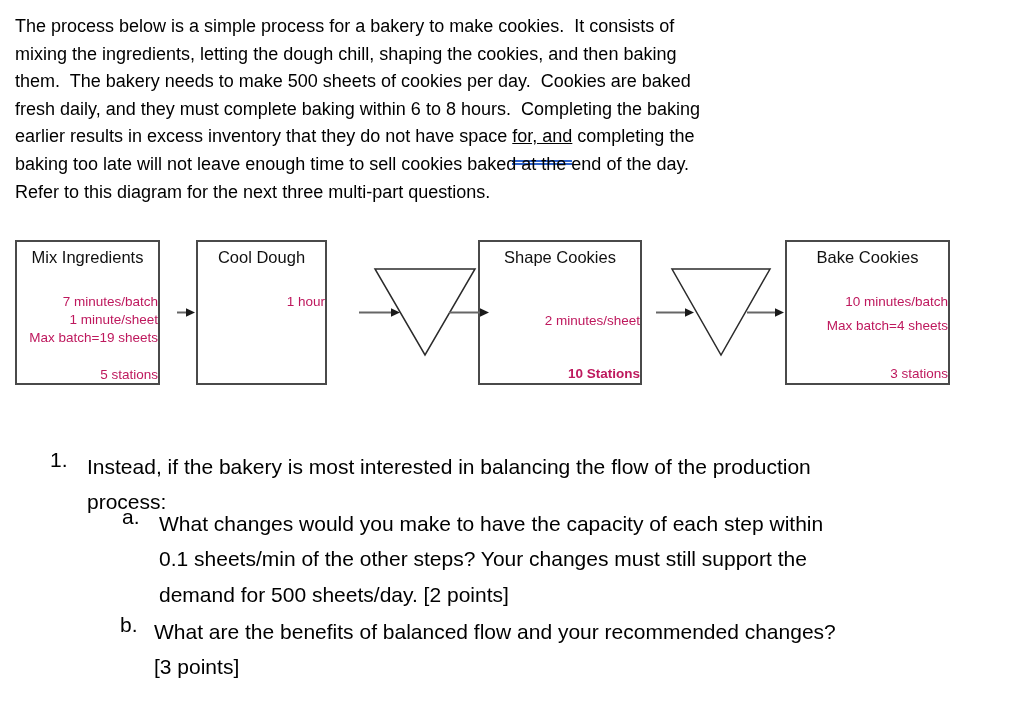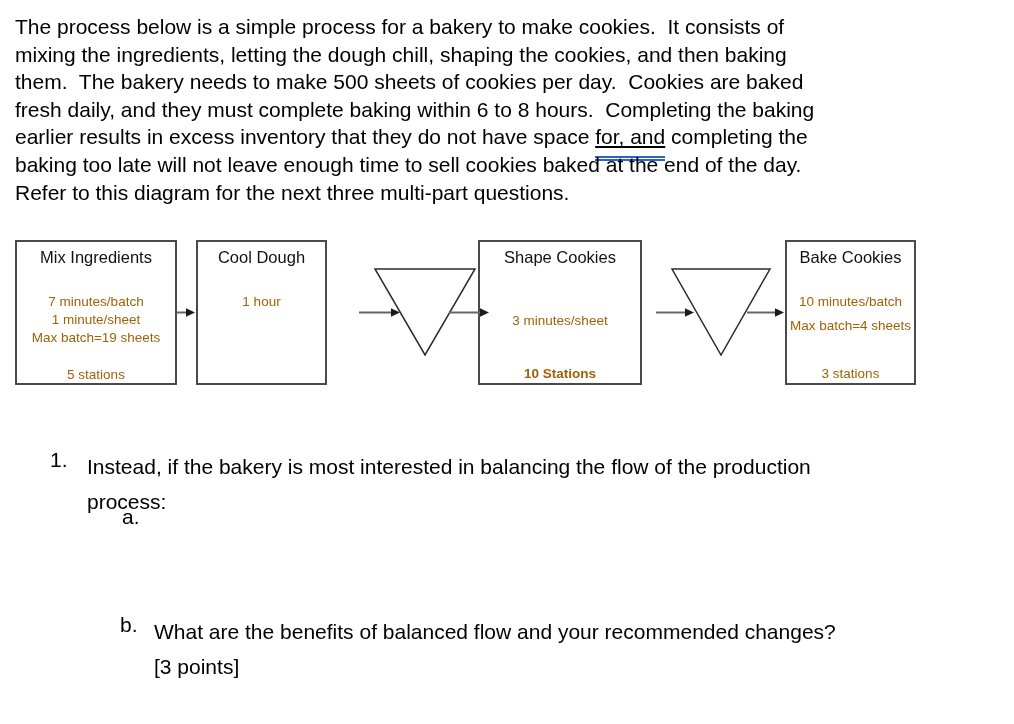--- a/index.html
+++ b/index.html
@@ -11,28 +11,28 @@
     font-family: "Liberation Sans", sans-serif;
     color: #000000;
     overflow: hidden;
   }
 
   
   .para {
     position: absolute;
     left: 15px;
     top: 13px;
-    font-size: 21px;
+    font-size: 18px;
     line-height: 27.6px;
   }
   .para-line { white-space: pre; }
   .grammar-flag {
     text-decoration: underline;
     border-bottom: 5px double #2E62C9;
-    padding-bottom: 8px;
+    padding-bottom: 14px;
   }
 
   
   .diagram-layer {
     position: absolute;
     left: 0; top: 0;
     width: 1014px; height: 724px;
     pointer-events: none;
   }
   .pbox {
@@ -47,23 +47,23 @@
     position: absolute;
     top: 6px; left: 0; right: 0;
     text-align: center;
     font-size: 16.5px;
     color: #111111;
     white-space: pre;
   }
   .pbox-line {
     position: absolute;
     left: 0; right: 0;
-    text-align: center;
+    text-align: right;
     font-size: 13.5px;
-    color: #a16207;
+    color: #be185d;
     white-space: pre;
   }
 
   
   .q-marker, .q-text {
     position: absolute;
     font-size: 21px;
     line-height: 28.4px;
   }
   .q-line { white-space: pre; margin-top: 7px; }
@@ -76,40 +76,40 @@
   <div class="para">
     <div class="para-line">The process below is a simple process for a bakery to make cookies.  It consists of</div>
     <div class="para-line">mixing the ingredients, letting the dough chill, shaping the cookies, and then baking</div>
     <div class="para-line">them.  The bakery needs to make 500 sheets of cookies per day.  Cookies are baked</div>
     <div class="para-line">fresh daily, and they must complete baking within 6 to 8 hours.  Completing the baking</div>
     <div class="para-line"><span>earlier results in excess inventory that they do not have space </span><span class="grammar-flag">for, and</span><span> completing the</span></div>
     <div class="para-line">baking too late will not leave enough time to sell cookies baked at the end of the day.</div>
     <div class="para-line">Refer to this diagram for the next three multi-part questions.</div>
   </div>
 
-  <div class="pbox" style="left:15px; width:162px;">
+  <div class="pbox" style="left:15px; width:145px;">
     <div class="pbox-title">Mix Ingredients</div>
     <div class="pbox-line" style="top:52px;">7 minutes/batch</div>
     <div class="pbox-line" style="top:70px;">1 minute/sheet</div>
     <div class="pbox-line" style="top:88px;">Max batch=19 sheets</div>
     <div class="pbox-line" style="top:125px;">5 stations</div>
   </div>
 
   <div class="pbox" style="left:196px; width:131px;">
     <div class="pbox-title">Cool Dough</div>
     <div class="pbox-line" style="top:52px;">1 hour</div>
   </div>
 
   <div class="pbox" style="left:478px; width:164px;">
     <div class="pbox-title">Shape Cookies</div>
-    <div class="pbox-line" style="top:71px;">3 minutes/sheet</div>
+    <div class="pbox-line" style="top:71px;">2 minutes/sheet</div>
     <div class="pbox-line" style="top:124px;font-weight:bold;">10 Stations</div>
   </div>
 
-  <div class="pbox" style="left:785px; width:131px;padding-left:13px;">
+  <div class="pbox" style="left:785px; width:165px;padding-left:13px;">
     <div class="pbox-title">Bake Cookies</div>
     <div class="pbox-line" style="top:52px;">10 minutes/batch</div>
     <div class="pbox-line" style="top:76px;">Max batch=4 sheets</div>
     <div class="pbox-line" style="top:124px;">3 stations</div>
   </div>
 
   <svg class="diagram-layer" width="1014" height="724" viewBox="0 0 1014 724">
 
     <polygon points="375,269 475,269 425,355" fill="#ffffff" stroke="#2B2B2B" stroke-width="1.5"></polygon>
     <polygon points="672,269 770,269 721,355" fill="#ffffff" stroke="#2B2B2B" stroke-width="1.5"></polygon>
@@ -140,20 +140,25 @@
     </g>
   </svg>
 
   <div class="q-marker" style="left:50px; top:446px;">1.</div>
   <div class="q-text" style="left:87px; top:446px;">
     <div class="q-line">Instead, if the bakery is most interested in balancing the flow of the production</div>
     <div class="q-line">process:</div>
   </div>
 
   <div class="q-marker" style="left:122px; top:503px;">a.</div>
+  <div class="q-text" style="left:159px; top:503px;">
+    <div class="q-line">What changes would you make to have the capacity of each step within</div>
+    <div class="q-line">0.1 sheets/min of the other steps? Your changes must still support the</div>
+    <div class="q-line">demand for 500 sheets/day. [2 points]</div>
+  </div>
 
   <div class="q-marker" style="left:120px; top:611px;">b.</div>
   <div class="q-text" style="left:154px; top:611px;">
     <div class="q-line">What are the benefits of balanced flow and your recommended changes?</div>
     <div class="q-line">[3 points]</div>
   </div>
 
 </div>
 
 </body></html>

